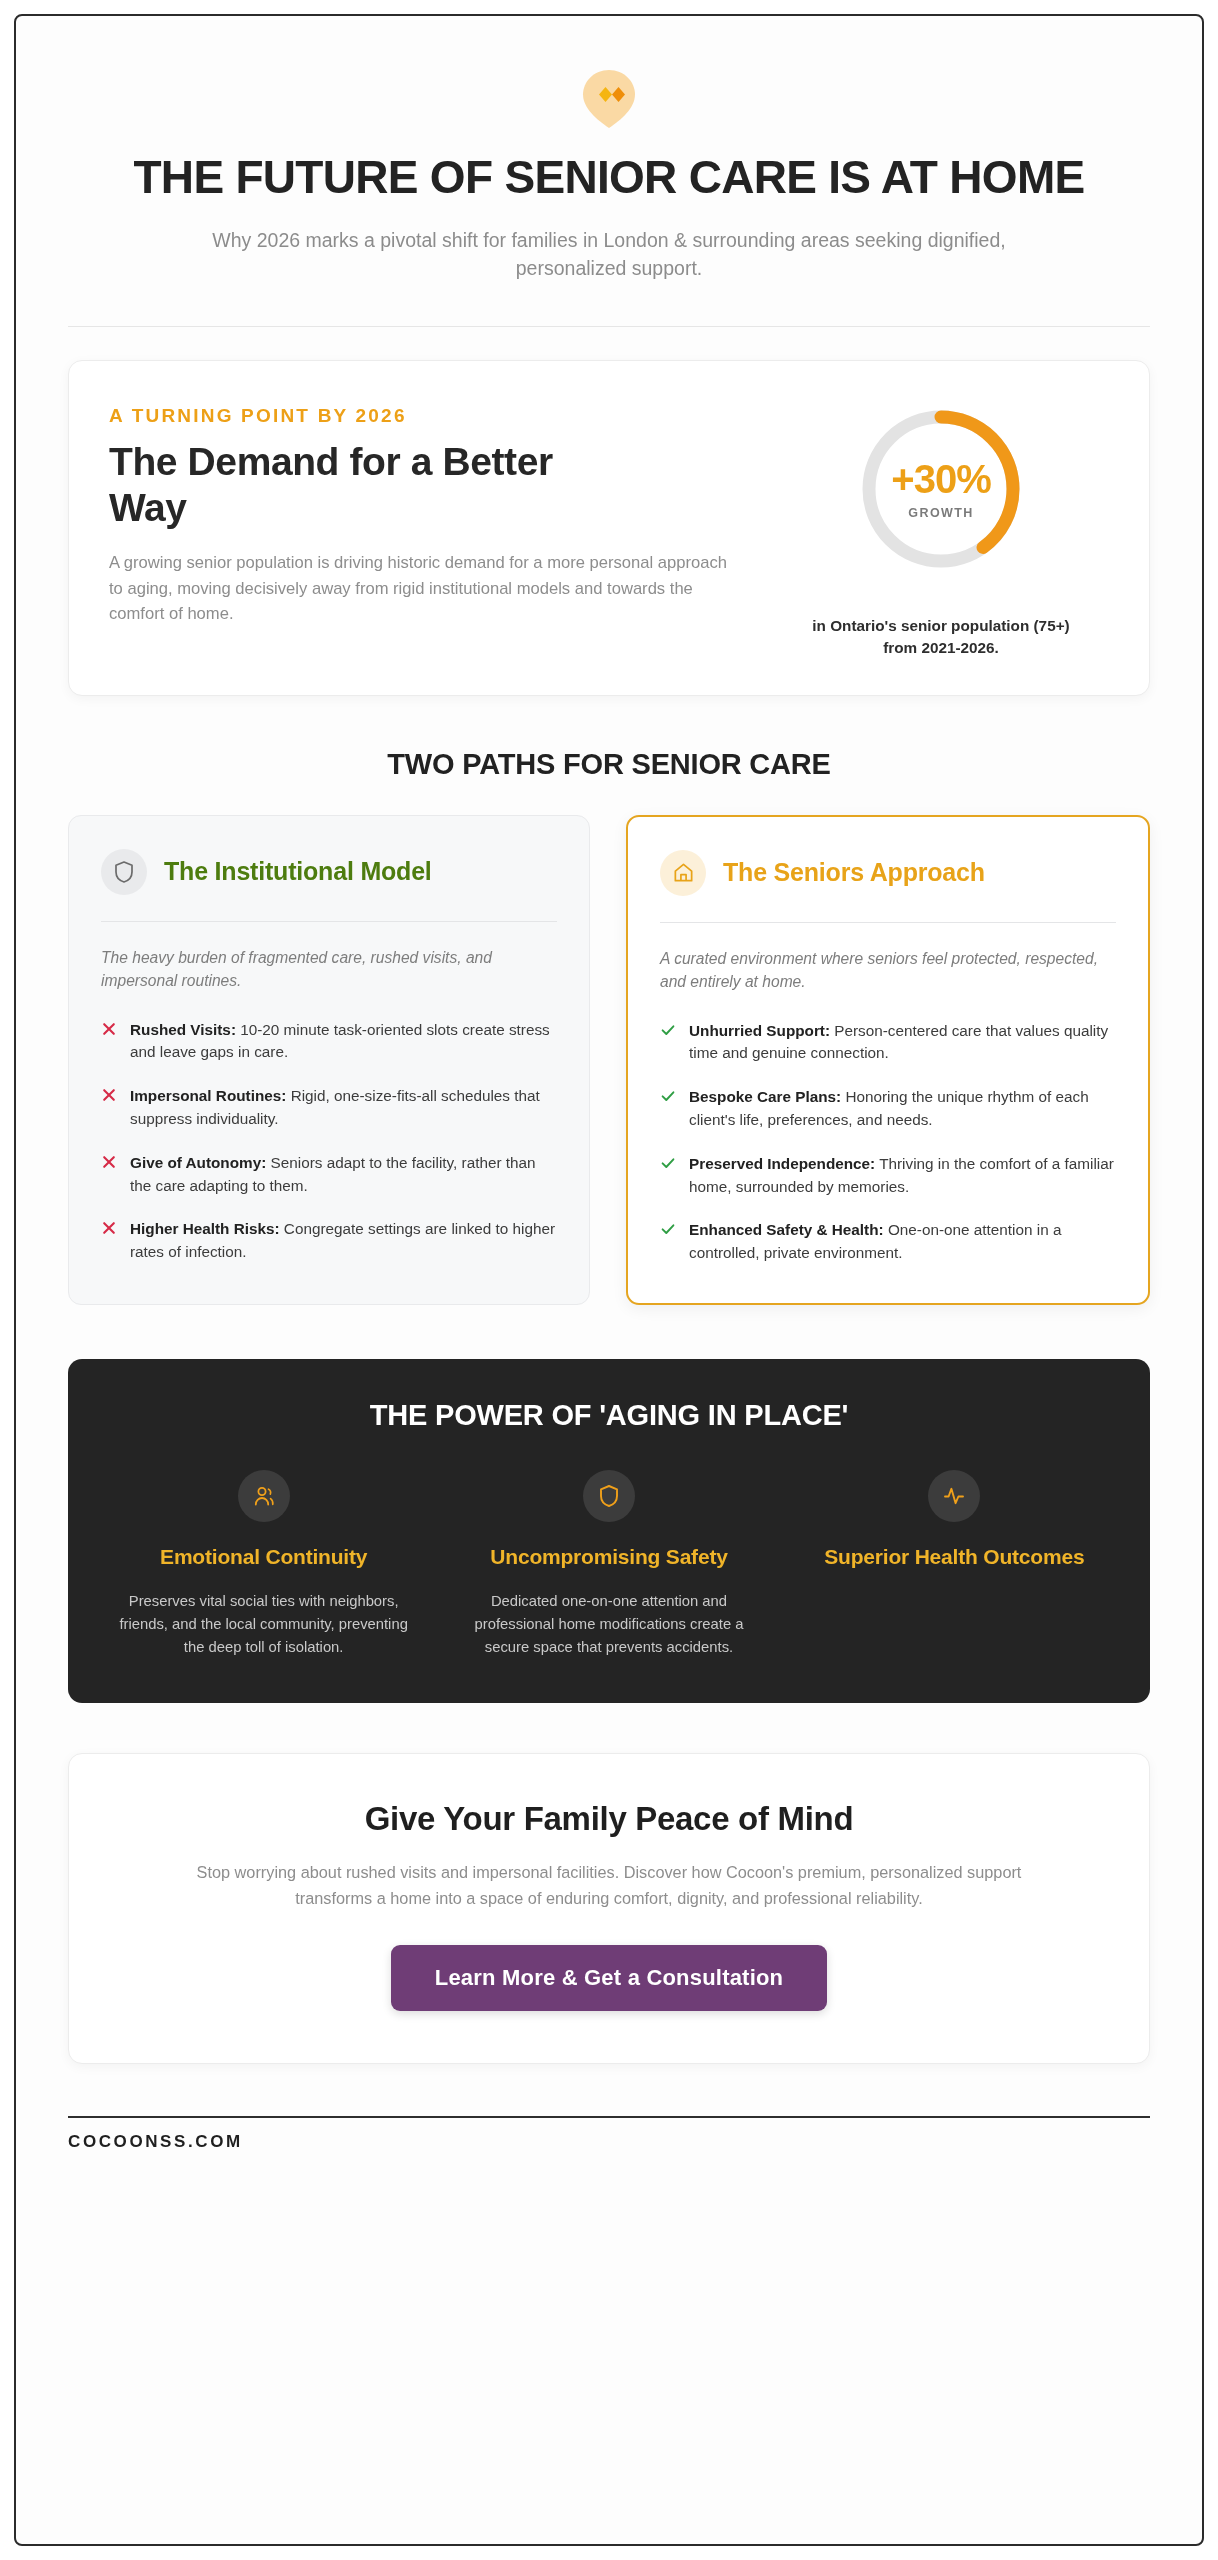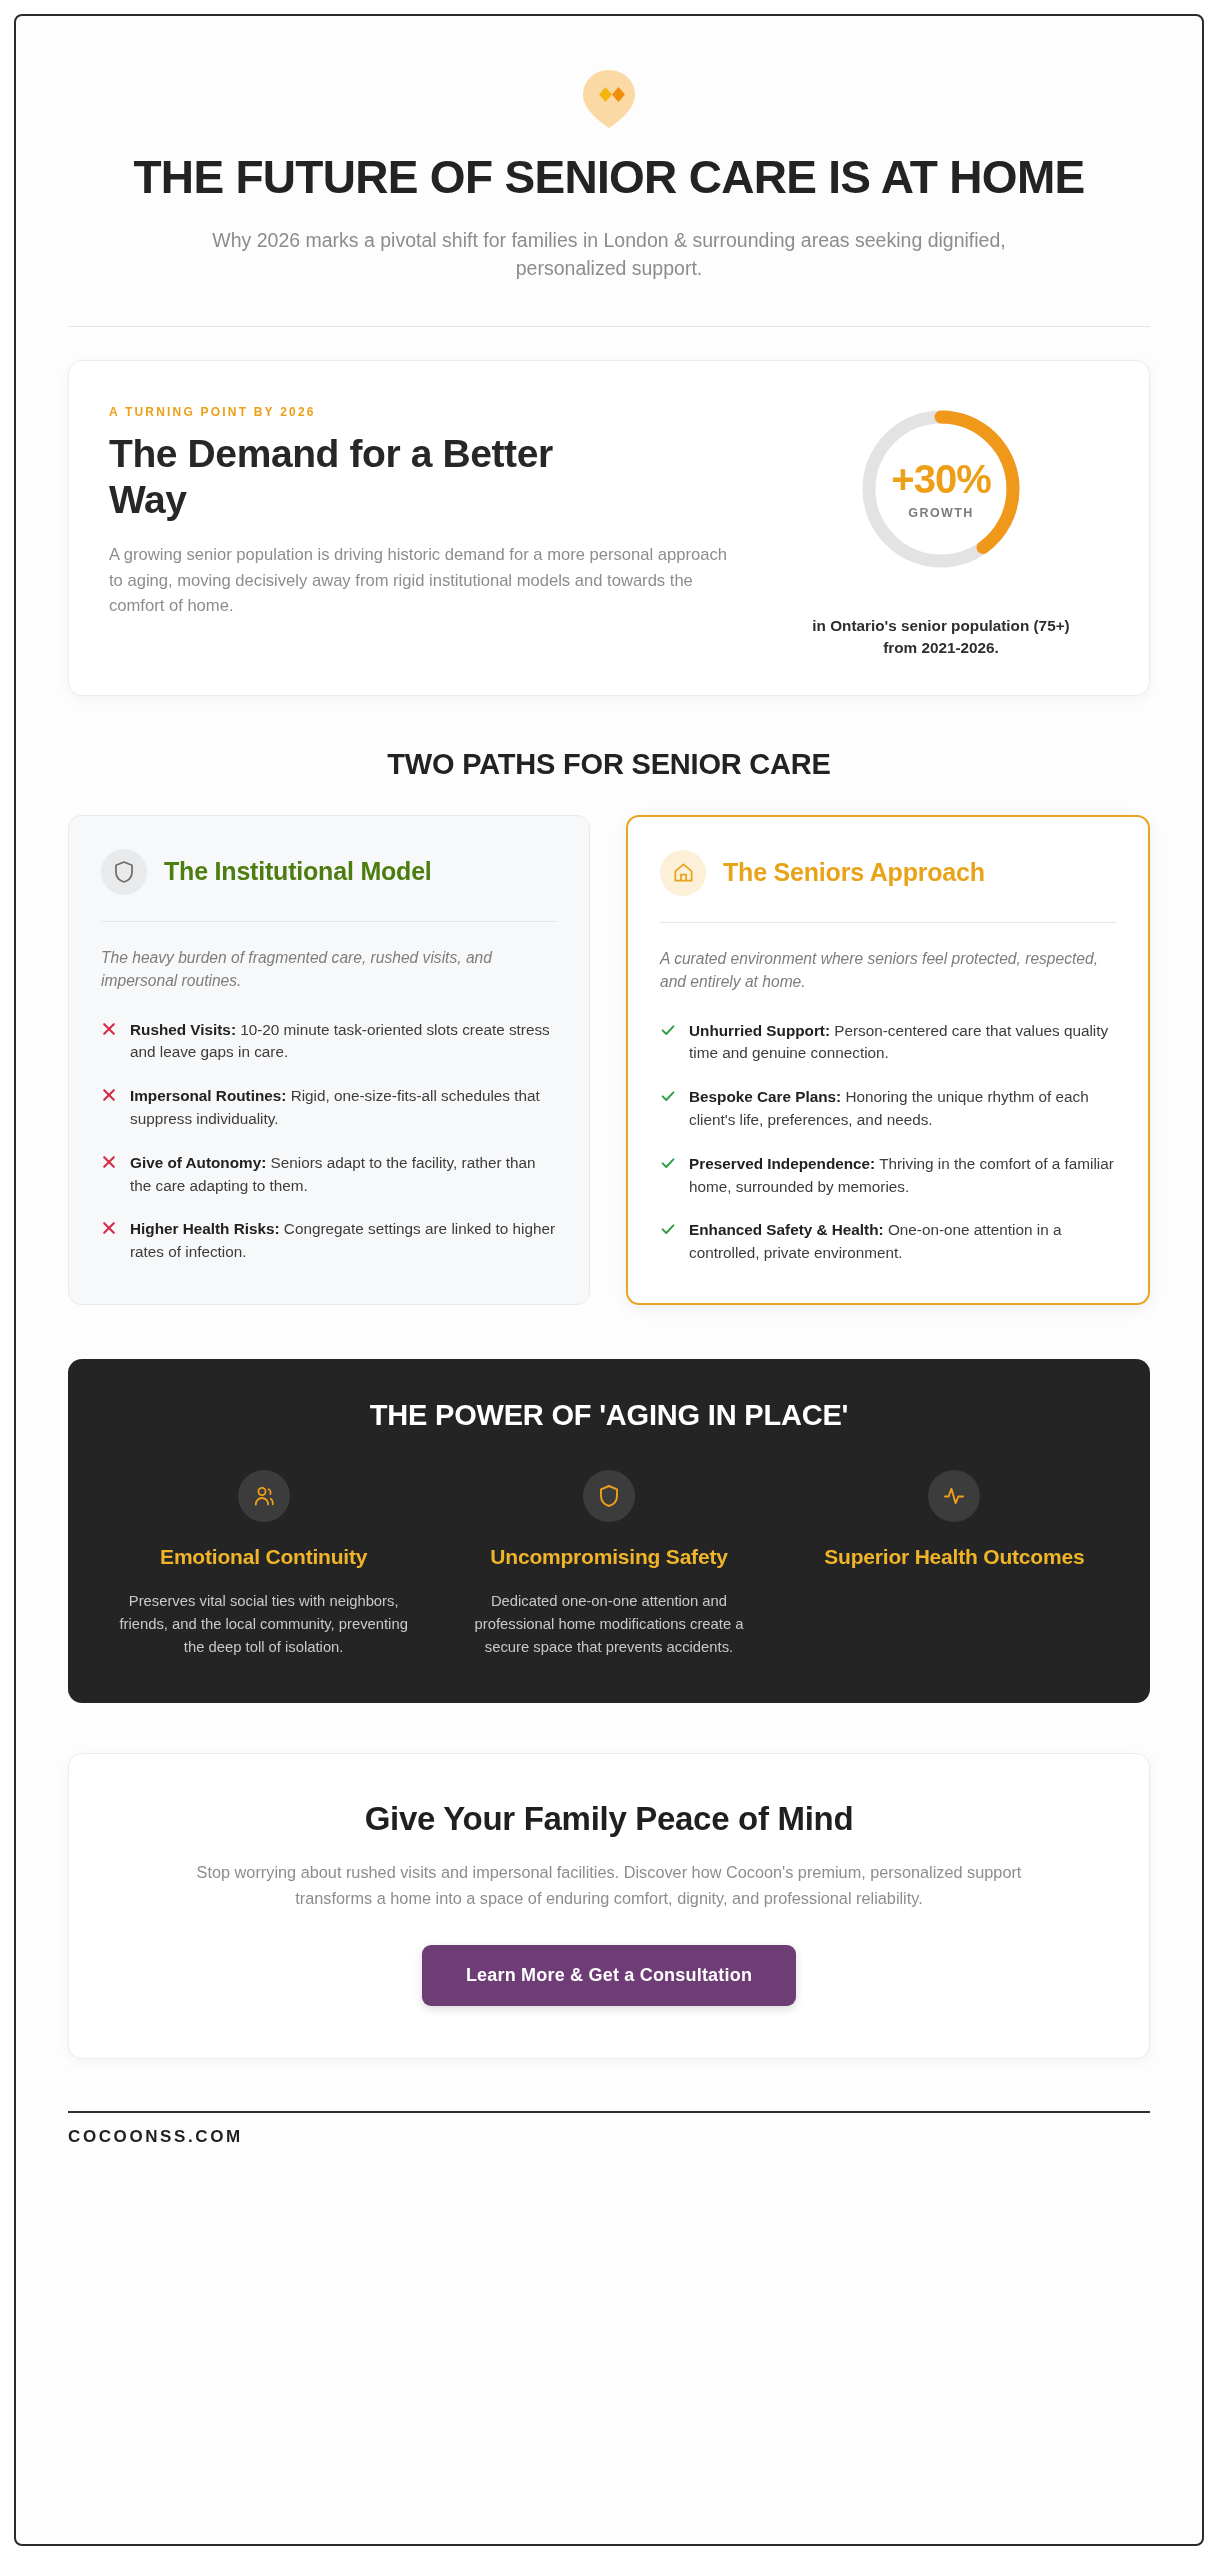--- a/index.html
+++ b/index.html
@@ -67,21 +67,21 @@
     border-radius: 14px;
     box-shadow: 0 3px 12px rgba(0,0,0,0.045);
     padding: 38px 40px 36px;
     display: flex;
     gap: 28px;
     align-items: flex-start;
   }
   .tc-left { flex: 1 1 auto; padding-top: 6px; }
   .tc-eyebrow {
     color: #eda017;
-    font-size: 12px;
+    font-size: 19px;
     font-weight: 700;
     letter-spacing: 2.2px;
     text-transform: uppercase;
   }
   .tc-heading {
     margin-top: 12px;
     font-size: 39px;
     line-height: 1.16;
     font-weight: 700;
     color: #272727;
@@ -268,21 +268,21 @@
     max-width: 900px;
     font-size: 16.3px;
     line-height: 1.56;
     color: #8d8d8d;
   }
   .cta-button {
     margin-top: 34px;
     display: inline-block;
     background: #6f3d76;
     color: #ffffff;
-    font-size: 18px;
+    font-size: 22px;
     font-weight: 700;
     letter-spacing: 0.2px;
     padding: 20px 44px;
     border: 0;
     border-radius: 9px;
     cursor: pointer;
     box-shadow: 0 3px 10px rgba(0,0,0,0.14);
     font-family: "Liberation Sans", sans-serif;
   }
 

